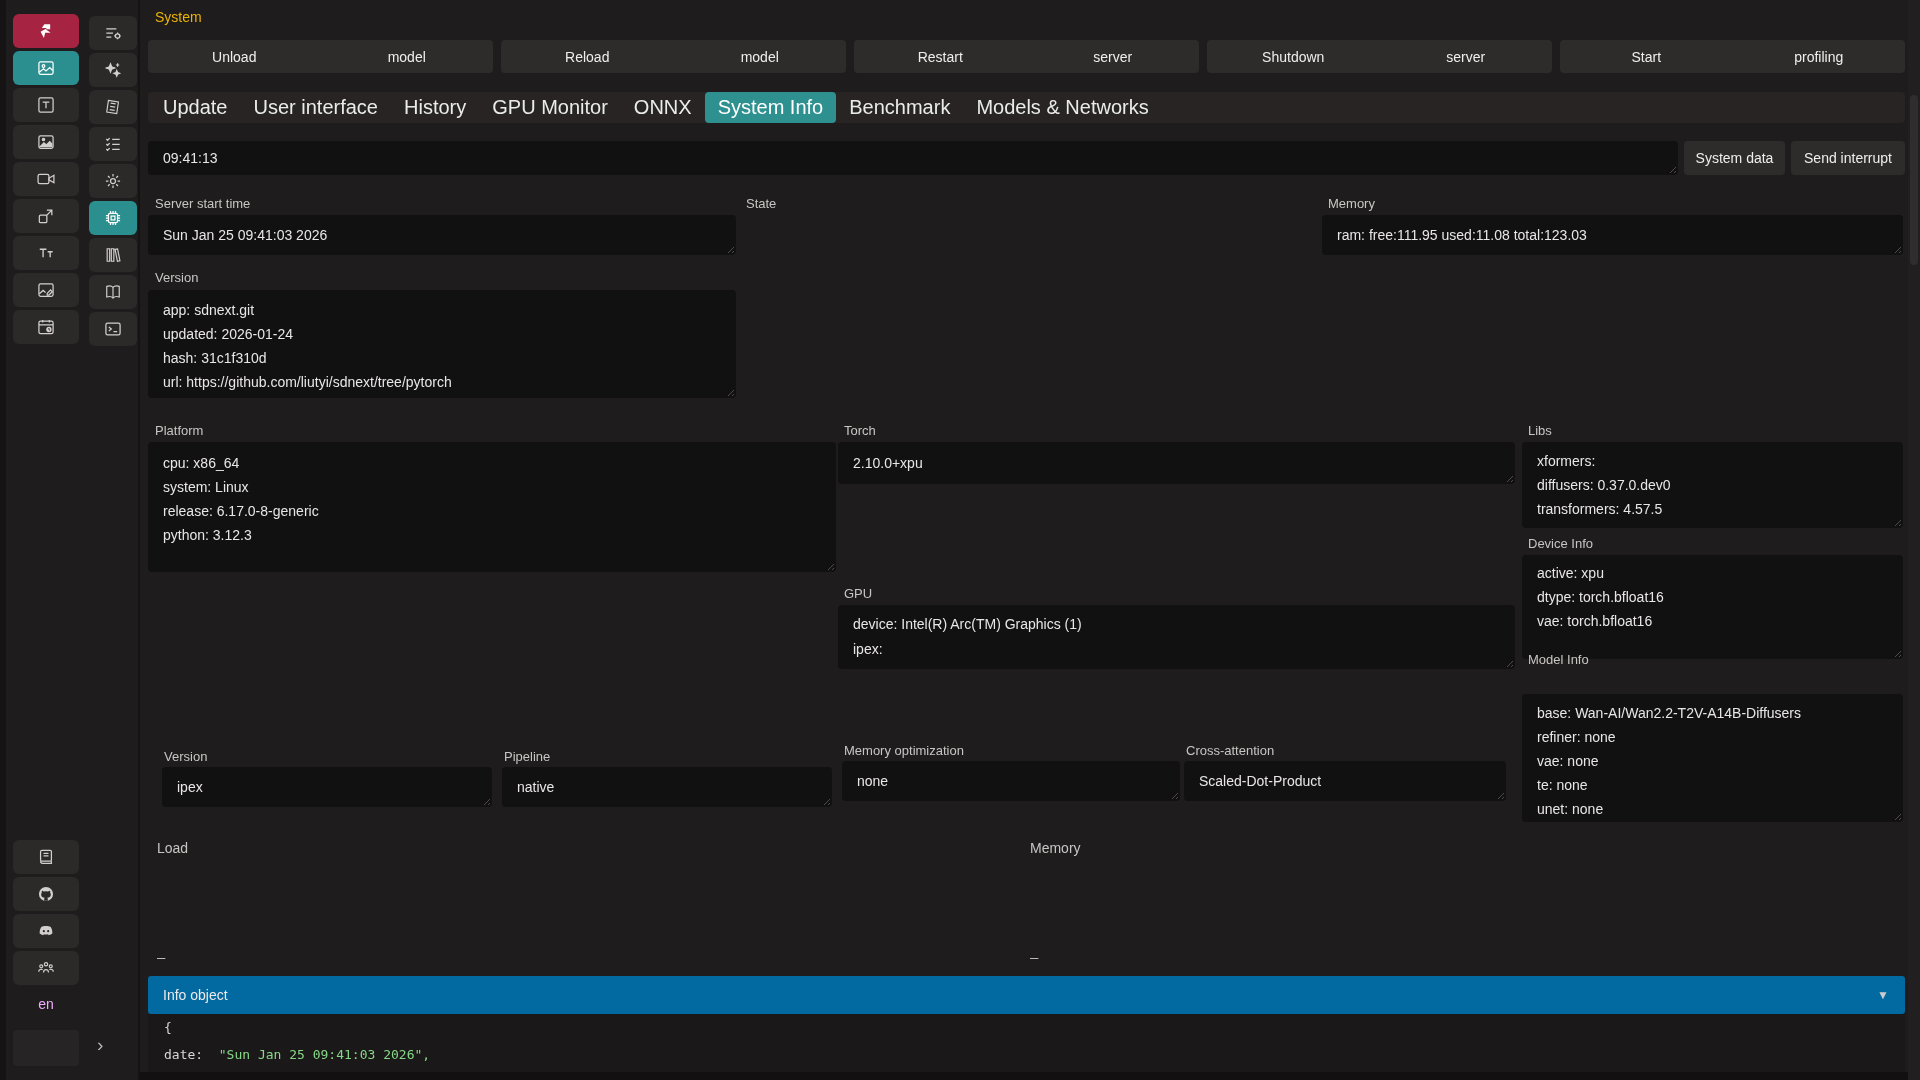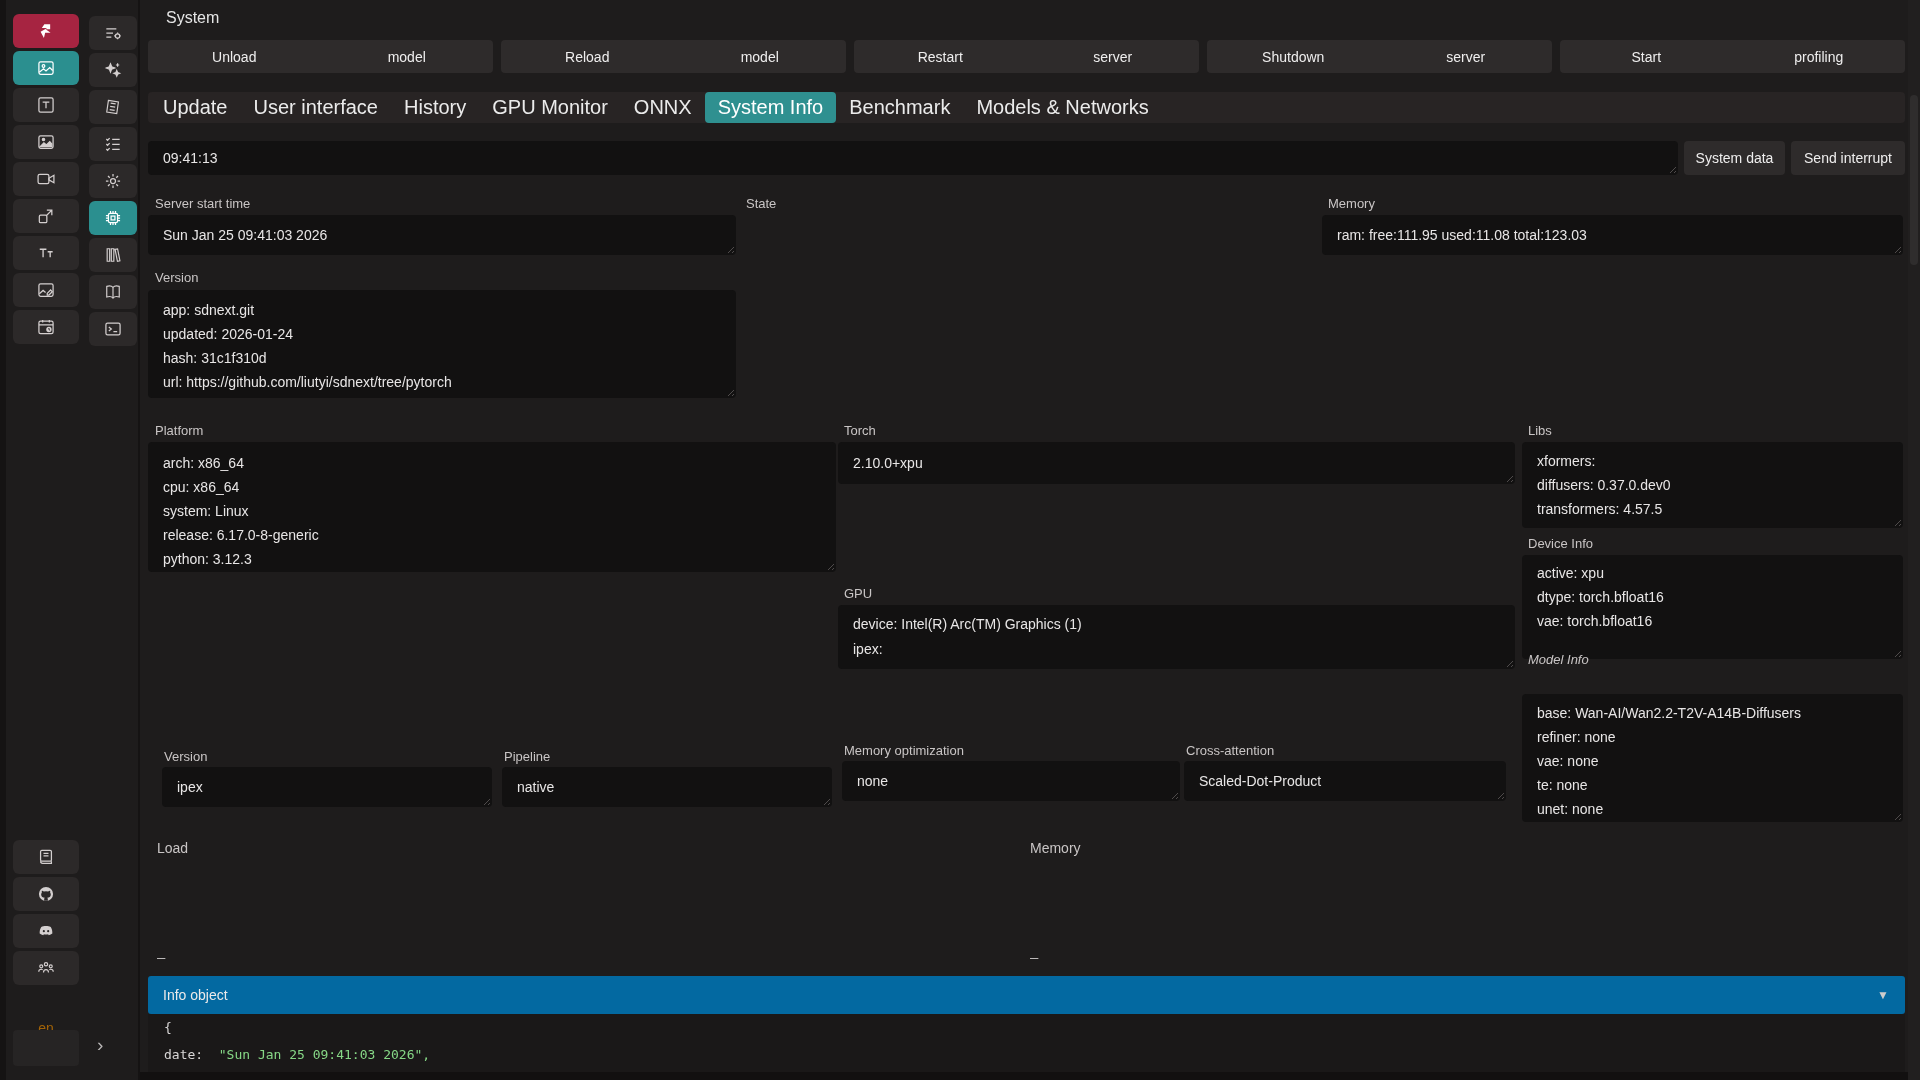--- a/index.html
+++ b/index.html
@@ -11,21 +11,21 @@
   .panel2 { position:absolute; left:86px; top:0; width:52px; height:1080px; background:#1e1c1c; }
   .content { position:absolute; left:140px; top:0; width:1768px; height:1080px; background:#1e1c1c; }
 
   .sbtn { position:absolute; width:66px; height:34px; border-radius:6px; background:#2c2929;
           display:flex; align-items:center; justify-content:center; cursor:pointer; }
   .sbtn2 { width:48px; }
   .sbtn.sel { background:#2b8f8f; }
   .sbtn.logo { background:#a62441; }
   .sbtn svg { display:block; }
 
-  .title { position:absolute; left:155px; top:9px; font-size:16px; color:#e5e5e5;margin-left:11px; }
+  .title { position:absolute; left:155px; top:9px; font-size:14px; color:#eab308; }
 
   .abtn { position:absolute; top:40px; height:33px; width:345px; background:#2e2b2b; border-radius:4px;
           display:flex; color:#efeeee; font-size:14px; cursor:pointer; }
   .abtn span { flex:1; display:flex; align-items:center; justify-content:center; }
 
   .tabbar { position:absolute; left:148px; top:92px; width:1757px; height:31px; background:#282424;
             border-radius:4px; display:flex; align-items:stretch; padding-left:2px; }
   .tab { display:flex; align-items:center; padding:0 13px; font-size:20px; color:#ebebeb; cursor:pointer; }
   .tab.active { background:#2f9090; border-radius:4px; color:#ffffff; }
 
@@ -52,21 +52,21 @@
              font-family:"DejaVu Sans Mono", monospace; font-size:13px; color:#d8d6d6; }
   .jsonbox .jline { display:block; padding-left:16px; height:27px; line-height:27px; white-space:pre; }
   .json-str { color:#86d786; }
 
   .bottomstrip { position:absolute; left:140px; top:1072px; width:1780px; height:8px; background:#121010; }
 
   .scrolltrack { position:absolute; left:1908px; top:0; width:12px; height:1080px; background:#211f1f; }
   .scrollthumb { position:absolute; left:1910px; top:95px; width:8px; height:170px; background:#2f2d2d; border-radius:4px; }
 
   .lang { position:absolute; left:13px; top:996px; width:66px; text-align:center; font-size:14px;
-          color:#a16207; cursor:pointer;margin-top:24px; }
+          color:#f0abfc; cursor:pointer; }
   .emptybox { position:absolute; left:13px; top:1030px; width:66px; height:36px; background:#262424; border-radius:4px; }
   .collapse { position:absolute; left:97px; top:1034px; font-size:19px; color:#b8b5b5; cursor:pointer; }
 </style>
 </head>
 <body>
 
 <div id="app">
   <div class="panel1"></div>
   <div class="panel2"></div>
   <div class="content"></div>
@@ -316,21 +316,20 @@
   <div class="lbl" style="left:155px; top:270px;">Version</div>
   <div class="ta" style="left:148px; top:290px; width:588px; height:108px; padding-top:8px;">
     <span class="ln">app: sdnext.git</span>
     <span class="ln">updated: 2026-01-24</span>
     <span class="ln">hash: 31c1f310d</span>
     <span class="ln">url: https://github.com/liutyi/sdnext/tree/pytorch</span>
   </div>
 
   <div class="lbl" style="left:155px; top:423px;">Platform</div>
   <div class="ta" style="left:148px; top:442px; width:688px; height:130px; padding-top:9px;">
-    <span class="ln">arch: x86_64</span>
     <span class="ln">cpu: x86_64</span>
     <span class="ln">system: Linux</span>
     <span class="ln">release: 6.17.0-8-generic</span>
     <span class="ln">python: 3.12.3</span>
   </div>
 
   <div class="lbl" style="left:844px; top:423px;">Torch</div>
   <div class="ta" style="left:838px; top:442px; width:677px; height:42px;">
     <span class="one" style="line-height:42px;">2.10.0+xpu</span>
   </div>
@@ -348,21 +347,21 @@
     <span class="ln" style="height:25px; line-height:25px;">ipex:</span>
   </div>
 
   <div class="lbl" style="left:1528px; top:536px;">Device Info</div>
   <div class="ta" style="left:1522px; top:555px; width:381px; height:104px; padding-top:6px;">
     <span class="ln">active: xpu</span>
     <span class="ln">dtype: torch.bfloat16</span>
     <span class="ln">vae: torch.bfloat16</span>
   </div>
 
-  <div class="lbl" style="left:1528px; top:652px;font-style:italic;">Model Info</div>
+  <div class="lbl" style="left:1528px; top:652px;">Model Info</div>
   <div class="ta" style="left:1522px; top:694px; width:381px; height:128px; padding-top:7px;">
     <span class="ln">base: Wan-AI/Wan2.2-T2V-A14B-Diffusers</span>
     <span class="ln">refiner: none</span>
     <span class="ln">vae: none</span>
     <span class="ln">te: none</span>
     <span class="ln">unet: none</span>
   </div>
 
   <div class="lbl" style="left:164px; top:749px;">Version</div>
   <div class="ta" style="left:162px; top:767px; width:330px; height:40px;">

